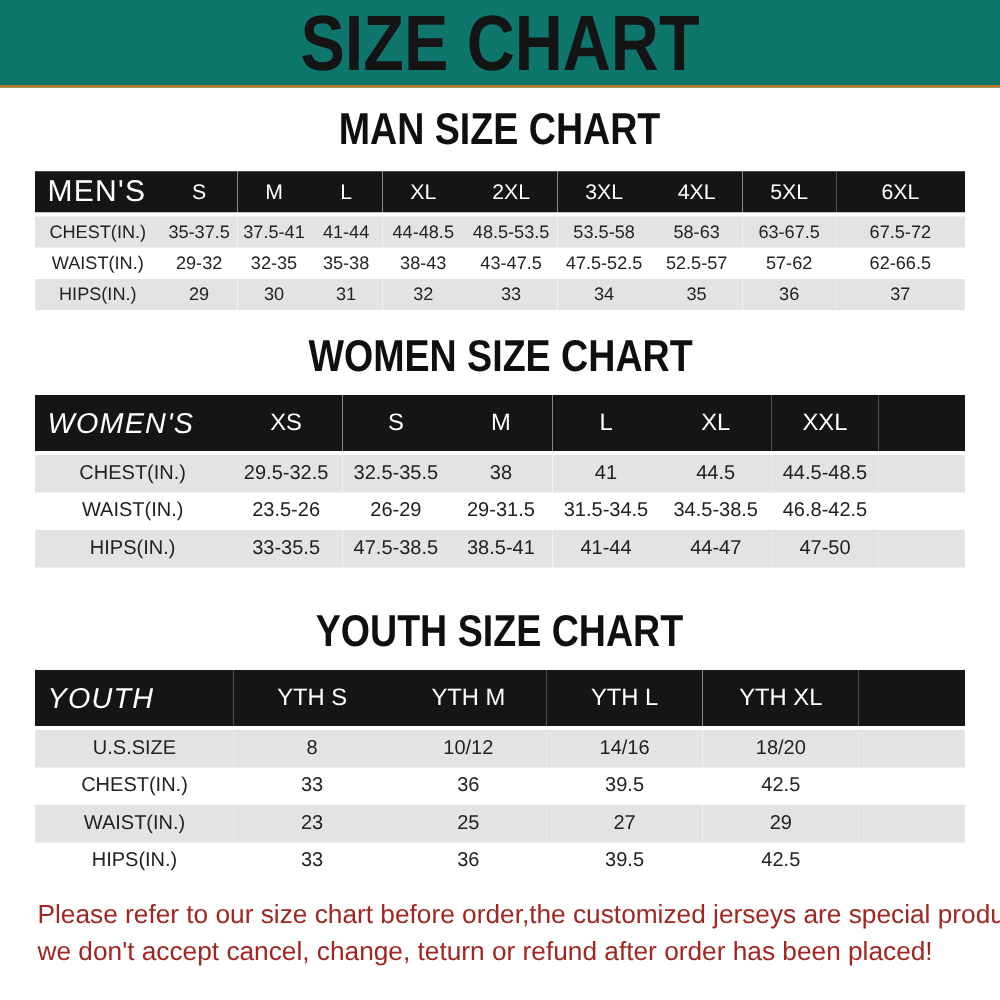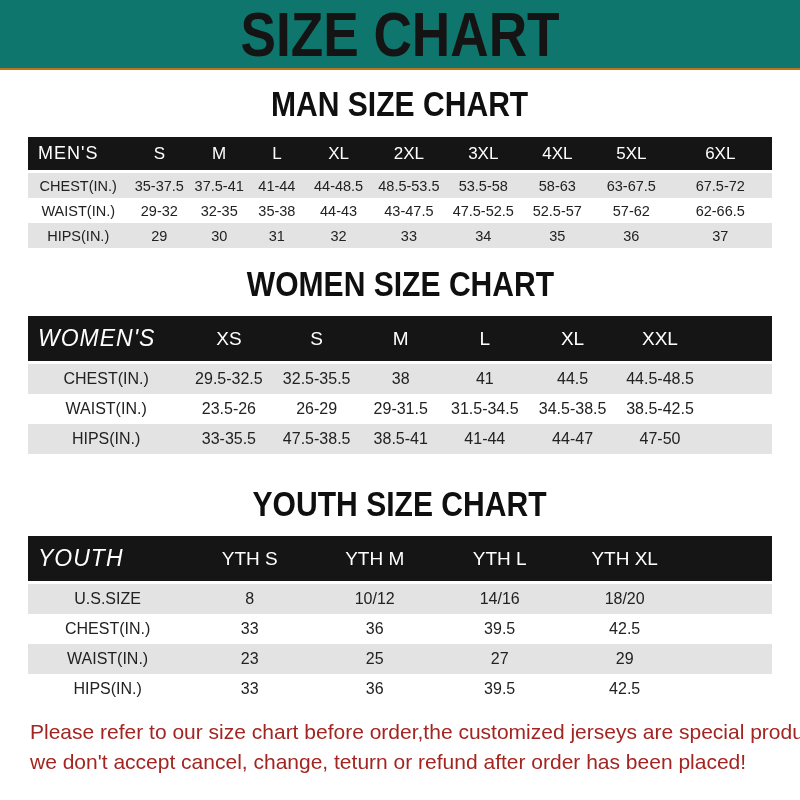--- a/index.html
+++ b/index.html
@@ -66,21 +66,21 @@
     text-align: left !important;
     padding-left: 10px !important;
     letter-spacing: 1px;
   }
   tr.r-g td { background: #E3E3E3; }
   tr.r-w td { background: #ffffff; }
   td.row-label, table.chart tbody td { color: #222222; }
 
   
   .t-men thead th { height: 33px; font-size: 17px; }
-  .t-men th.head-label { font-size: 18px; }
+  .t-men th.head-label { font-size: 24px; }
   .t-men tbody td { height: 25px; font-size: 14.5px; }
 
   
   .t-women thead th, .t-youth thead th { height: 45px; font-size: 19px; }
   .t-women th.head-label, .t-youth th.head-label { font-size: 23px; font-style: italic; }
   .t-women tbody td { height: 30px; font-size: 16px; }
   .t-youth tbody td  { height: 30px; font-size: 16px; }
 
   
   .note { margin: 13px 0 0 30px; }
@@ -141,21 +141,21 @@
           <td>53.5-58</td>
           <td>58-63</td>
           <td>63-67.5</td>
           <td>67.5-72</td>
         </tr>
         <tr class="r-w">
           <td class="row-label">WAIST(IN.)</td>
           <td>29-32</td>
           <td>32-35</td>
           <td>35-38</td>
-          <td>44-43</td>
+          <td>38-43</td>
           <td>43-47.5</td>
           <td>47.5-52.5</td>
           <td>52.5-57</td>
           <td>57-62</td>
           <td>62-66.5</td>
         </tr>
         <tr class="r-g">
           <td class="row-label">HIPS(IN.)</td>
           <td>29</td>
           <td>30</td>
@@ -207,21 +207,21 @@
           <td>44.5-48.5</td>
           <td></td>
         </tr>
         <tr class="r-w">
           <td class="row-label">WAIST(IN.)</td>
           <td>23.5-26</td>
           <td>26-29</td>
           <td>29-31.5</td>
           <td>31.5-34.5</td>
           <td>34.5-38.5</td>
-          <td>38.5-42.5</td>
+          <td>46.8-42.5</td>
           <td></td>
         </tr>
         <tr class="r-g">
           <td class="row-label">HIPS(IN.)</td>
           <td>33-35.5</td>
           <td>47.5-38.5</td>
           <td>38.5-41</td>
           <td>41-44</td>
           <td>44-47</td>
           <td>47-50</td>

